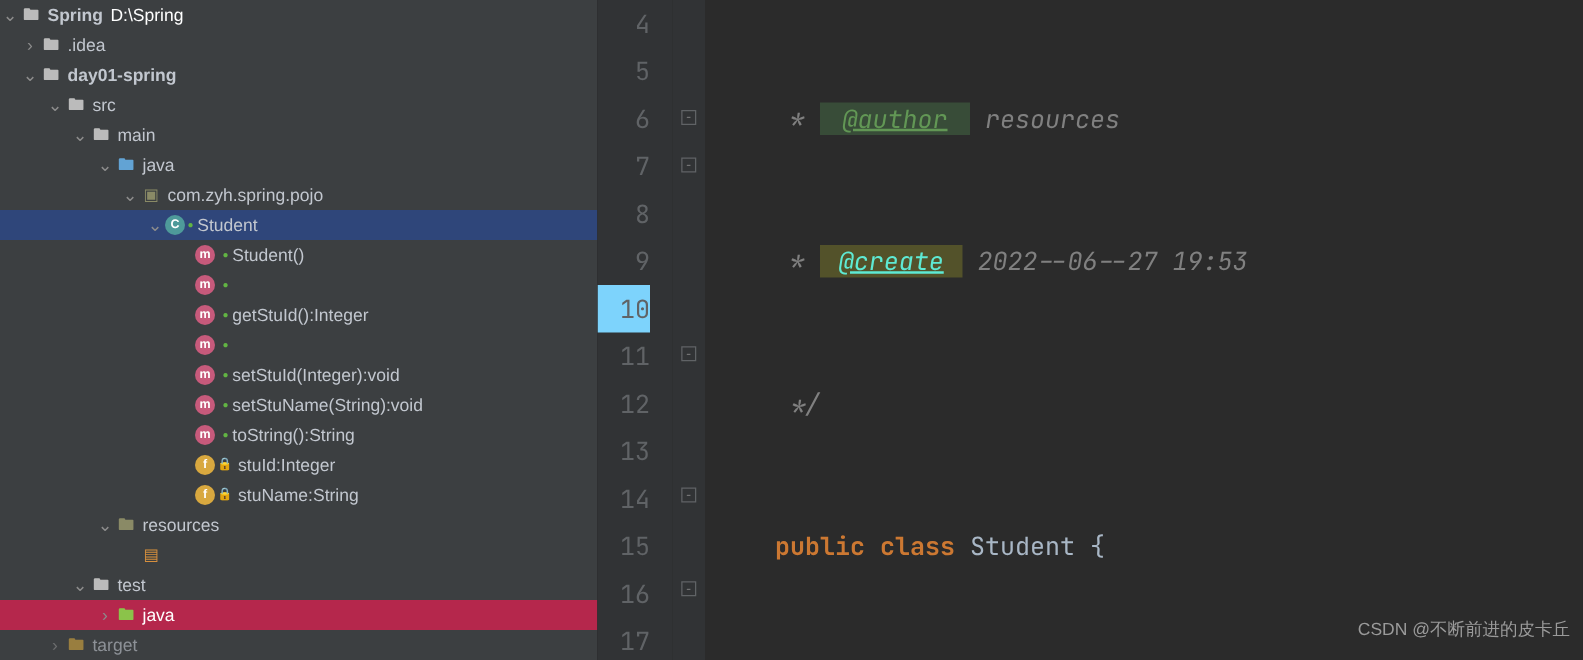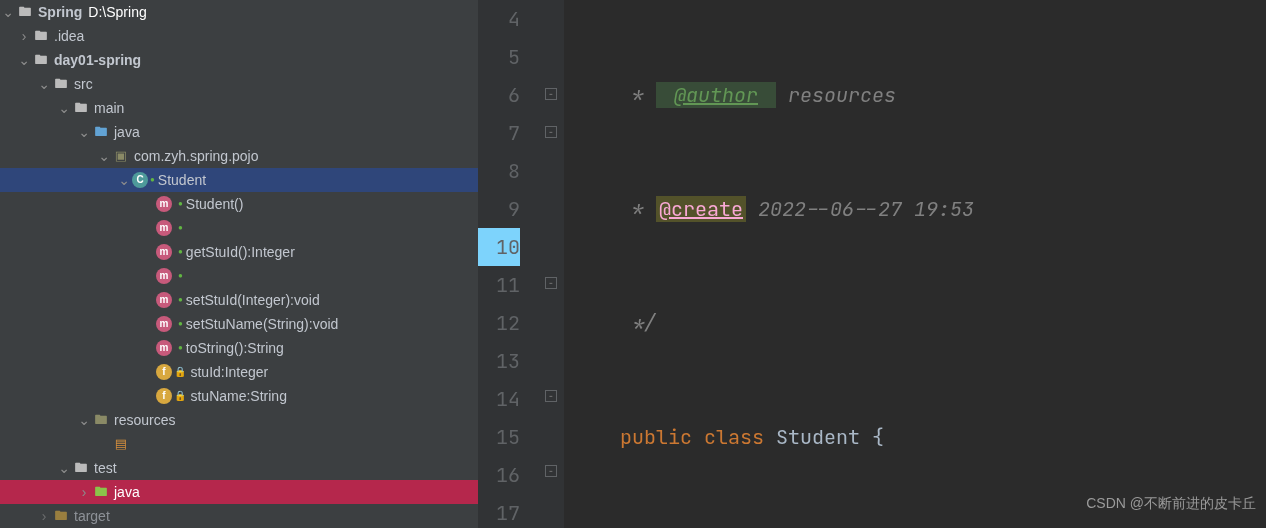--- a/index.html
+++ b/index.html
@@ -125,25 +125,25 @@
     text-align: center; color: #888;
   }
   .code {
     padding-left: 8px;
     white-space: pre;
     color: #a9b7c6;
     flex: 1;
   }
   .code-line { height: 38px; }
   .code-line.current { background: #7dd3fc; }
-  .k   { color: #cc7832; }       
+  .k   { color: #cc7832; font-weight: bold; }       
   .t   { color: #a9b7c6; }       
   .cmt { color: #808080; font-style: italic; }
   .tag { color: #629755; font-style: italic; text-decoration: underline; background:#384c38; padding: 0 18px;}
-  .tag2 { color: #f9a8d4; text-decoration: underline; background:#53522a; padding: 0 3px;}
+  .tag2 { color: #5eead4; font-style: italic; text-decoration: underline; background:#53522a; padding: 0 15px;}
   .wm {
     position: absolute;
     right: 10px; bottom: 6px;
     font-size: 14px;
     color: #9a9a9a;
     font-family: "Segoe UI", Arial, sans-serif;
   }
 </style>
 </head>
 <body>

